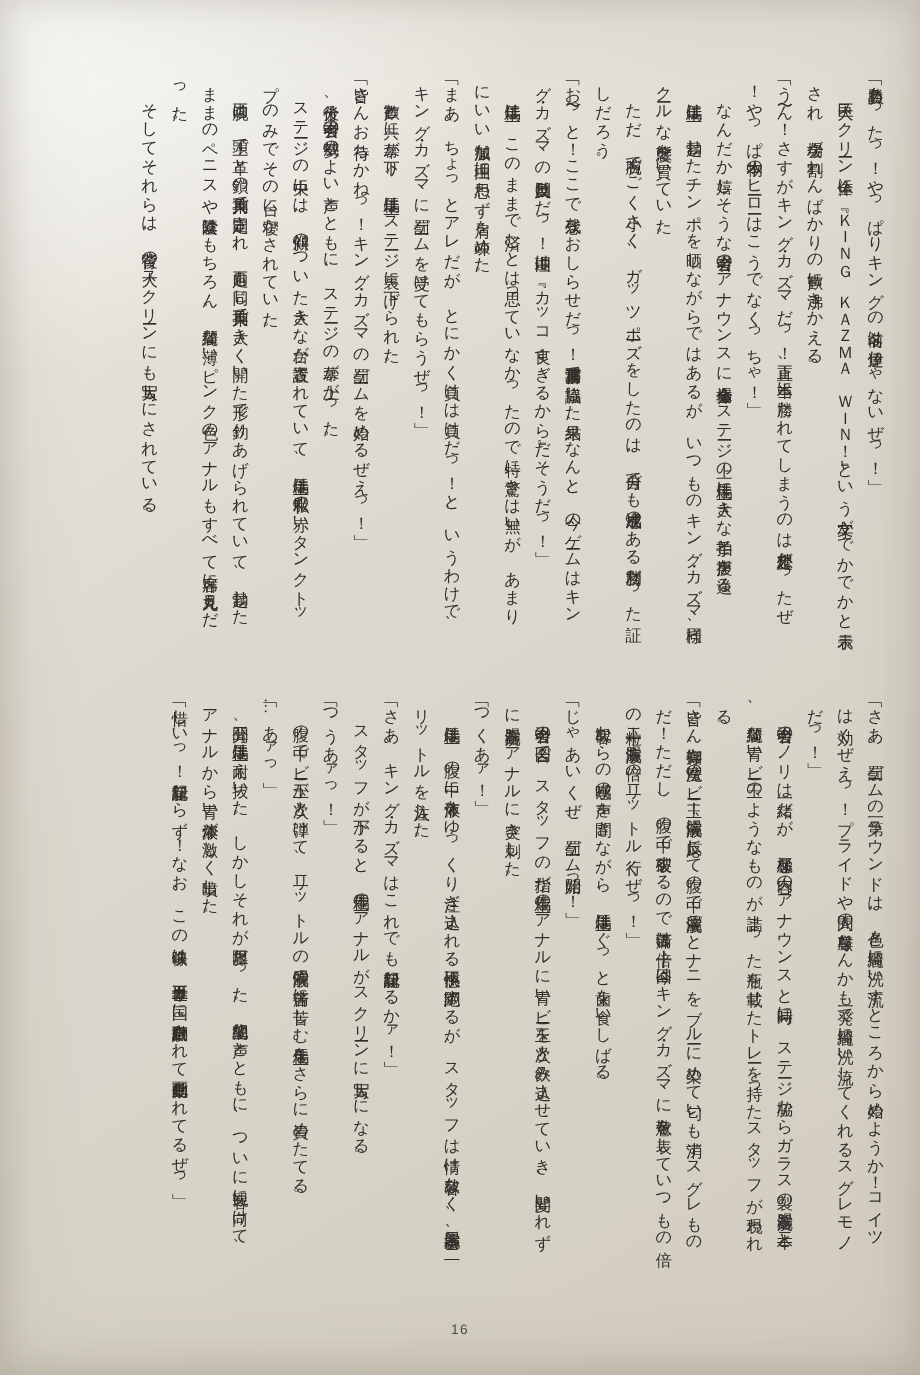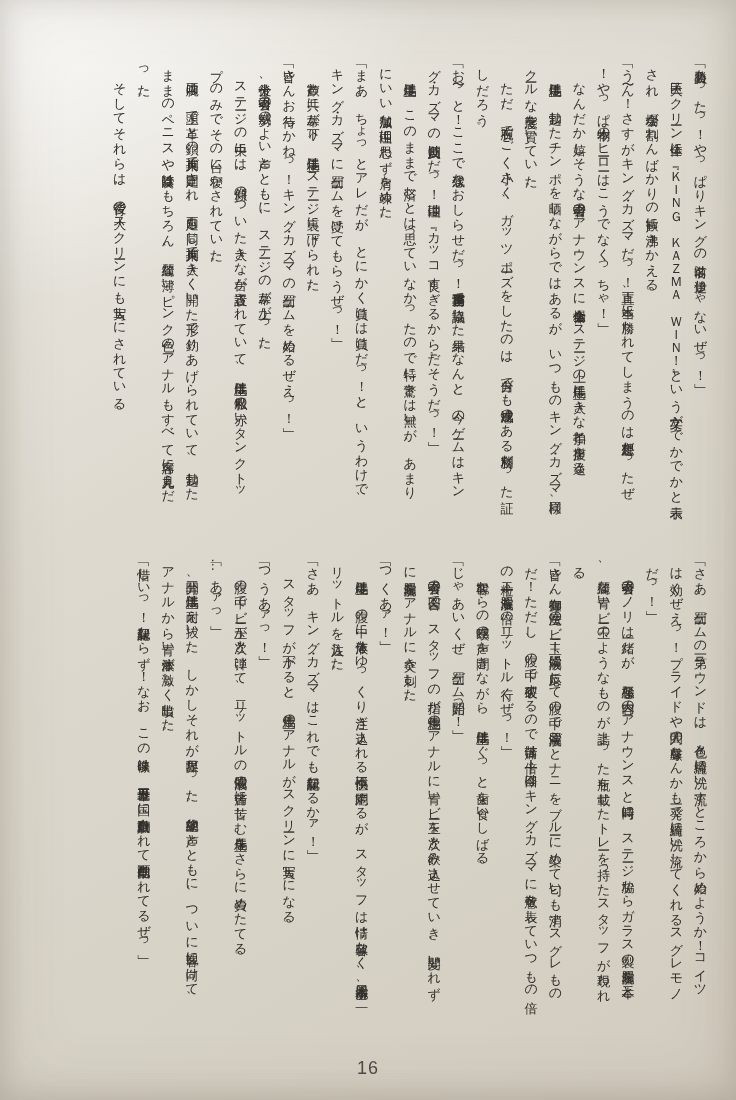--- a/index.html
+++ b/index.html
@@ -44,21 +44,21 @@
     margin: 0;
     padding: 0;
   }
   .page-number {
     position: absolute;
     left: 0;
     right: 0;
     top: 1058px;
     text-align: center;
     font-family: "Liberation Sans", "DejaVu Sans", sans-serif;
-    font-size: 18px;
+    font-size: 11px;
     letter-spacing: 1px;
     color: #4b4a46;
   }
 </style>
 </head>
 <body>
 
 <div class="page">
 
   <div class="vtext upper">

